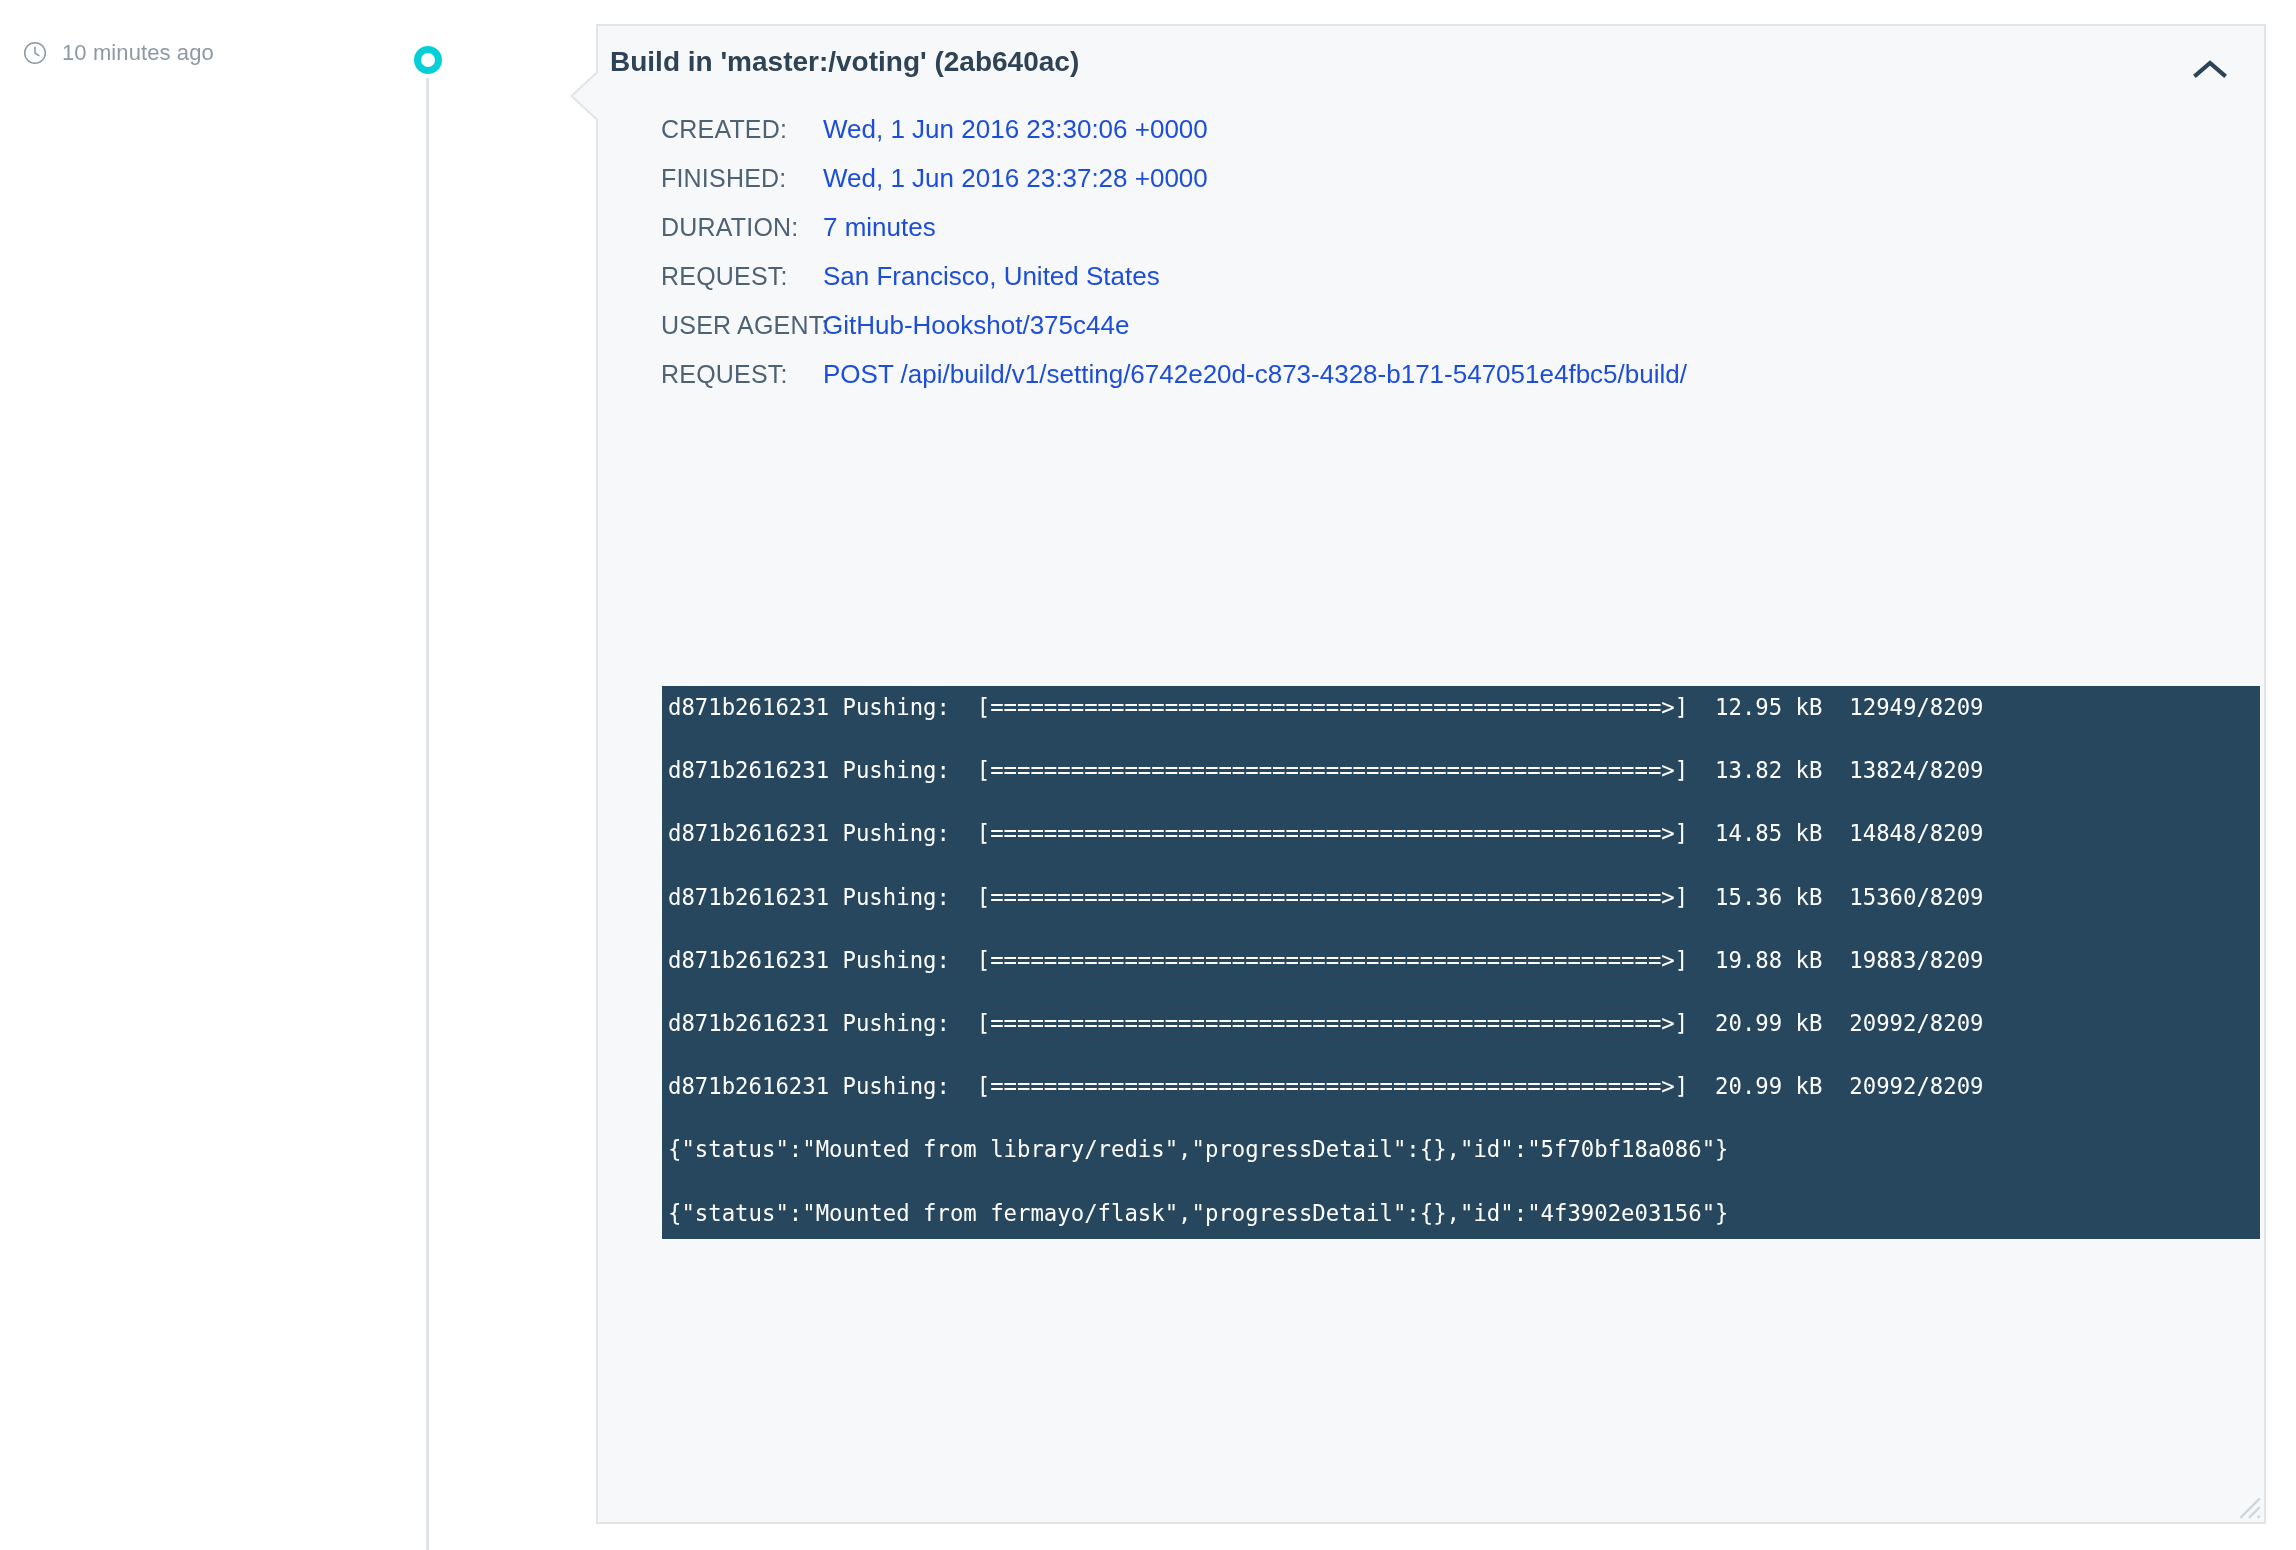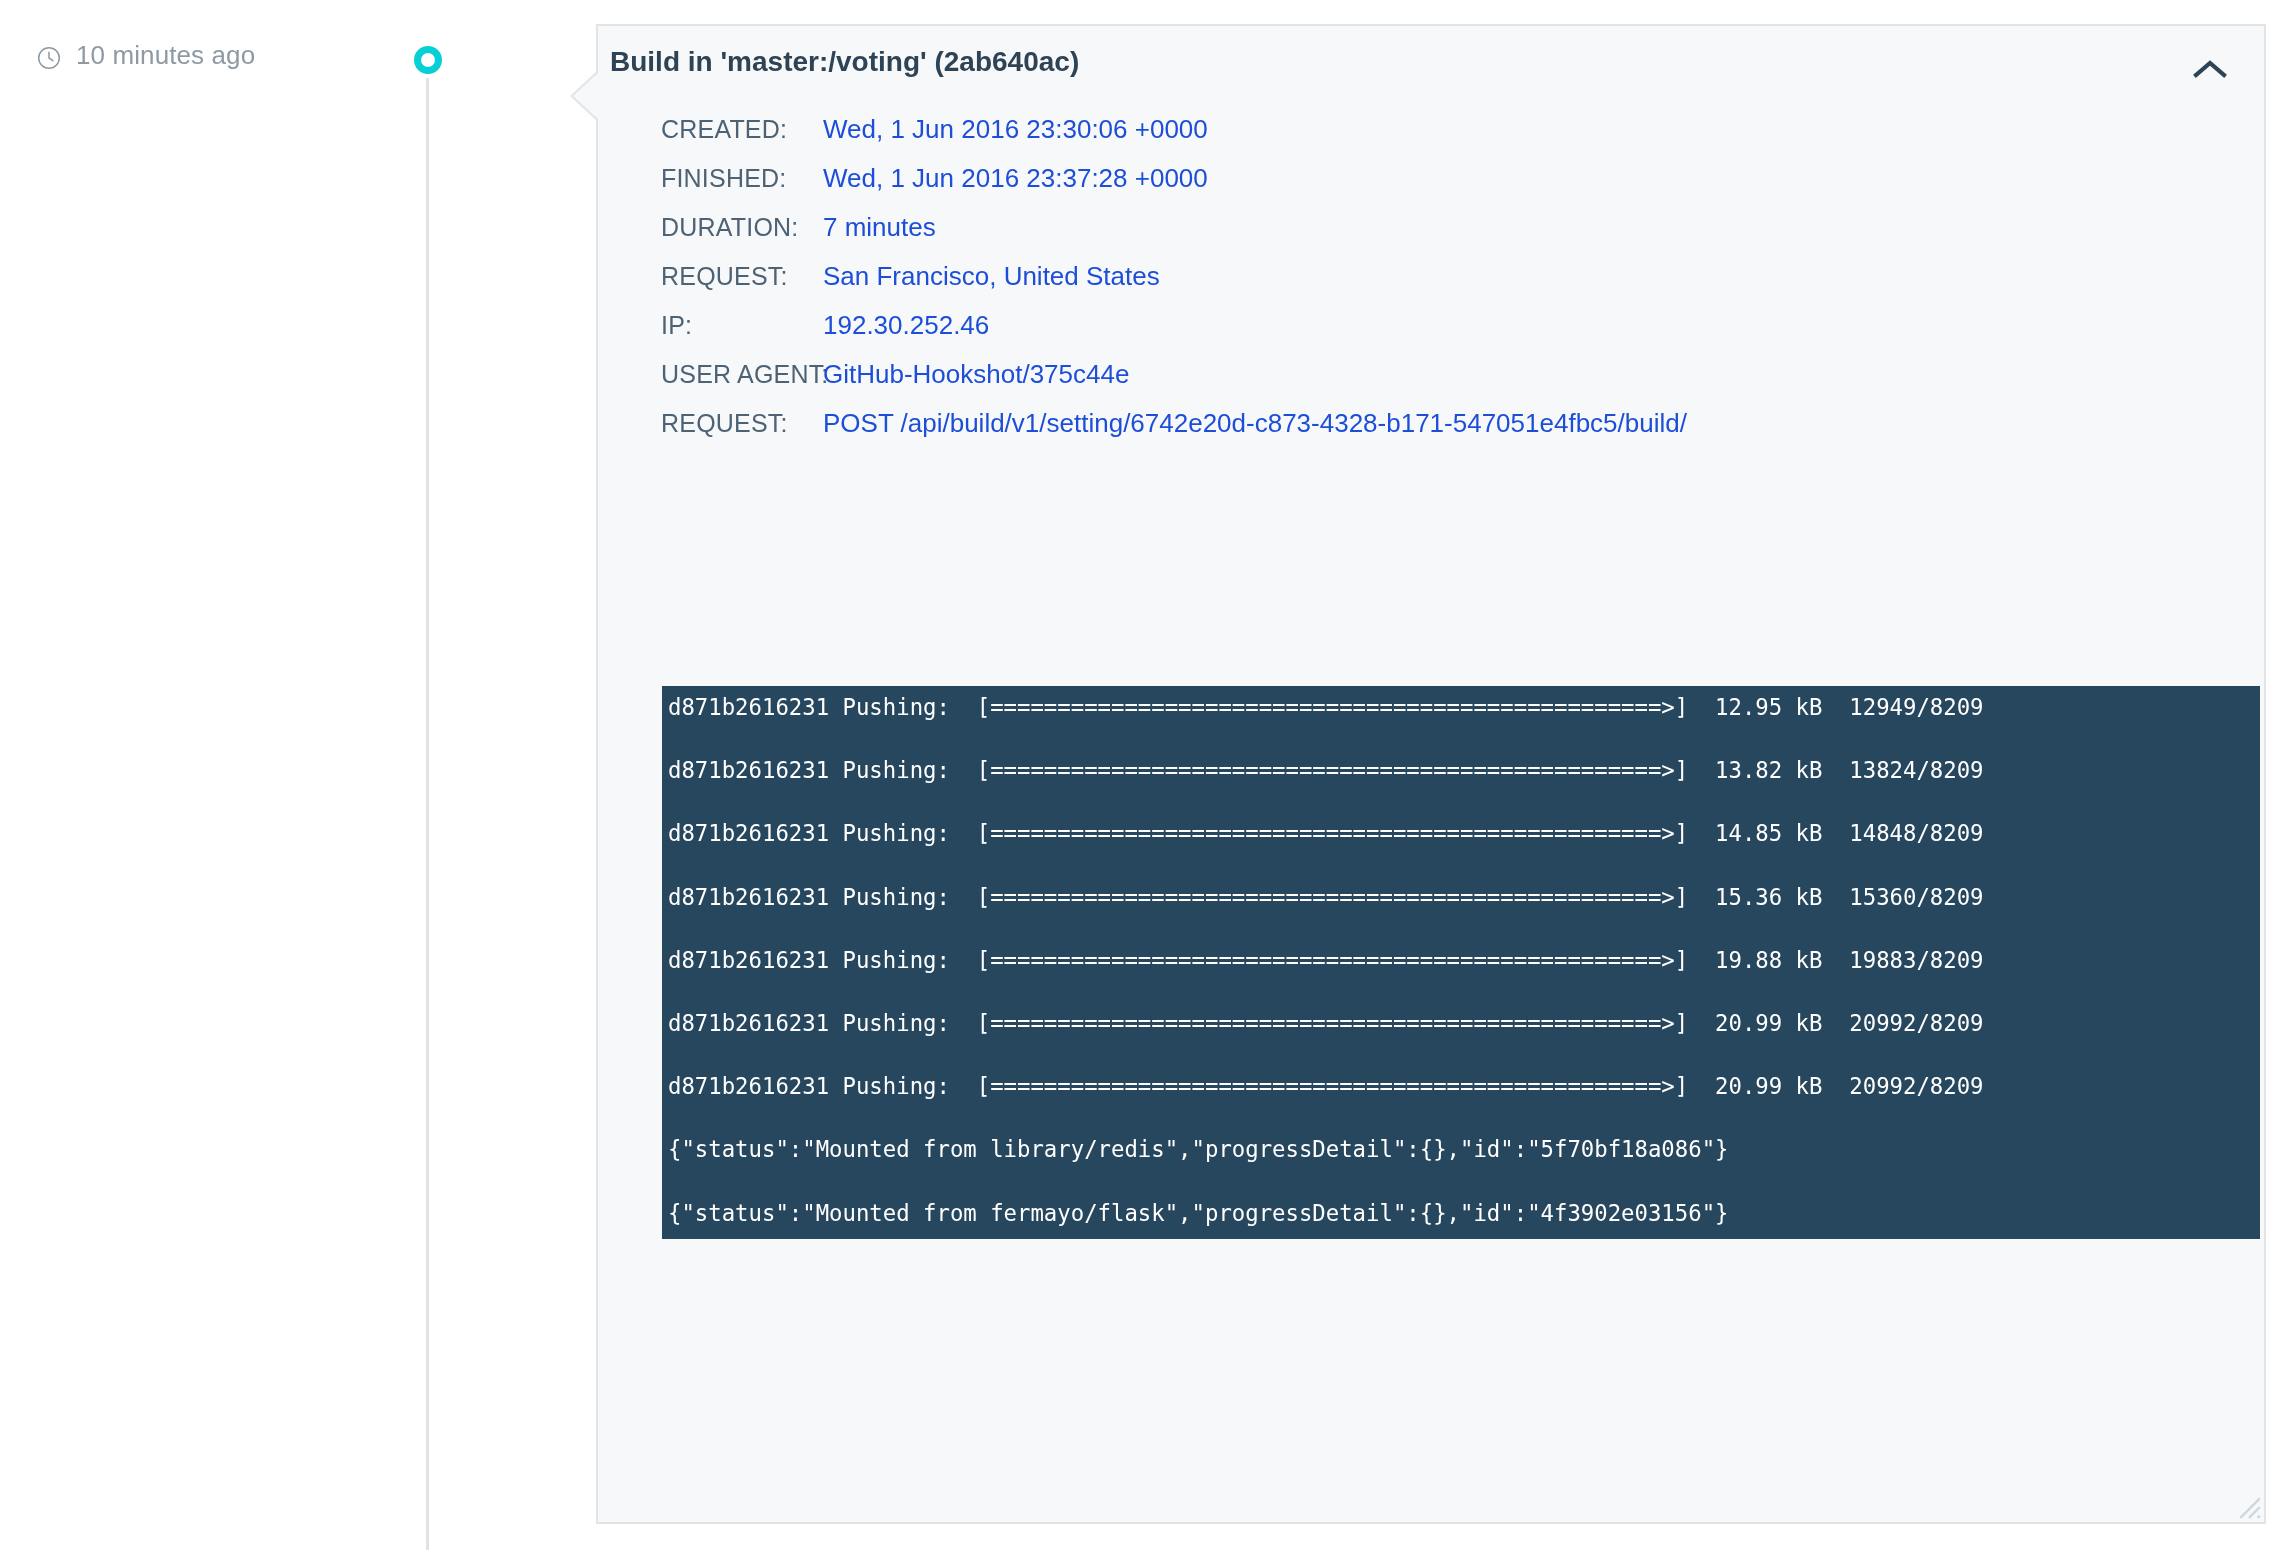--- a/index.html
+++ b/index.html
@@ -18,27 +18,27 @@
   
   .timeline-entry {
     position: absolute;
     left: 0;
     top: 0;
     width: 600px;
     height: 1550px;
   }
   .timeline-time {
     position: absolute;
-    left: 36px;
+    left: 22px;
     top: 40px;
     display: flex;
     align-items: flex-end;
     gap: 14px;
     color: #8d9aa5;
-    font-size: 26px;
+    font-size: 22px;
     letter-spacing: .1px;
   }
   .clock-icon {
     width: 26px;
     height: 26px;
     display: block;
     flex: 0 0 auto;
   }
   .timeline-axis {
     position: absolute;
@@ -219,24 +219,20 @@
     </div>
     <div class="meta-row">
       <div class="meta-label">DURATION:</div>
       <div class="meta-value">7 minutes</div>
     </div>
     <div class="meta-row">
       <div class="meta-label">REQUEST:</div>
       <div class="meta-value">San Francisco, United States</div>
     </div>
     <div class="meta-row">
-      <div class="meta-label">IP:</div>
-      <div class="meta-value">192.30.252.46</div>
-    </div>
-    <div class="meta-row">
       <div class="meta-label">USER AGENT:</div>
       <div class="meta-value">GitHub-Hookshot/375c44e</div>
     </div>
     <div class="meta-row">
       <div class="meta-label">REQUEST:</div>
       <div class="meta-value">POST /api/build/v1/setting/6742e20d-c873-4328-b171-547051e4fbc5/build/</div>
     </div>
   </div>
 
   <div class="console" id="build-console"><span class="console-line">d871b2616231 Pushing:  [==================================================&gt;]  12.95 kB  12949/8209</span>

